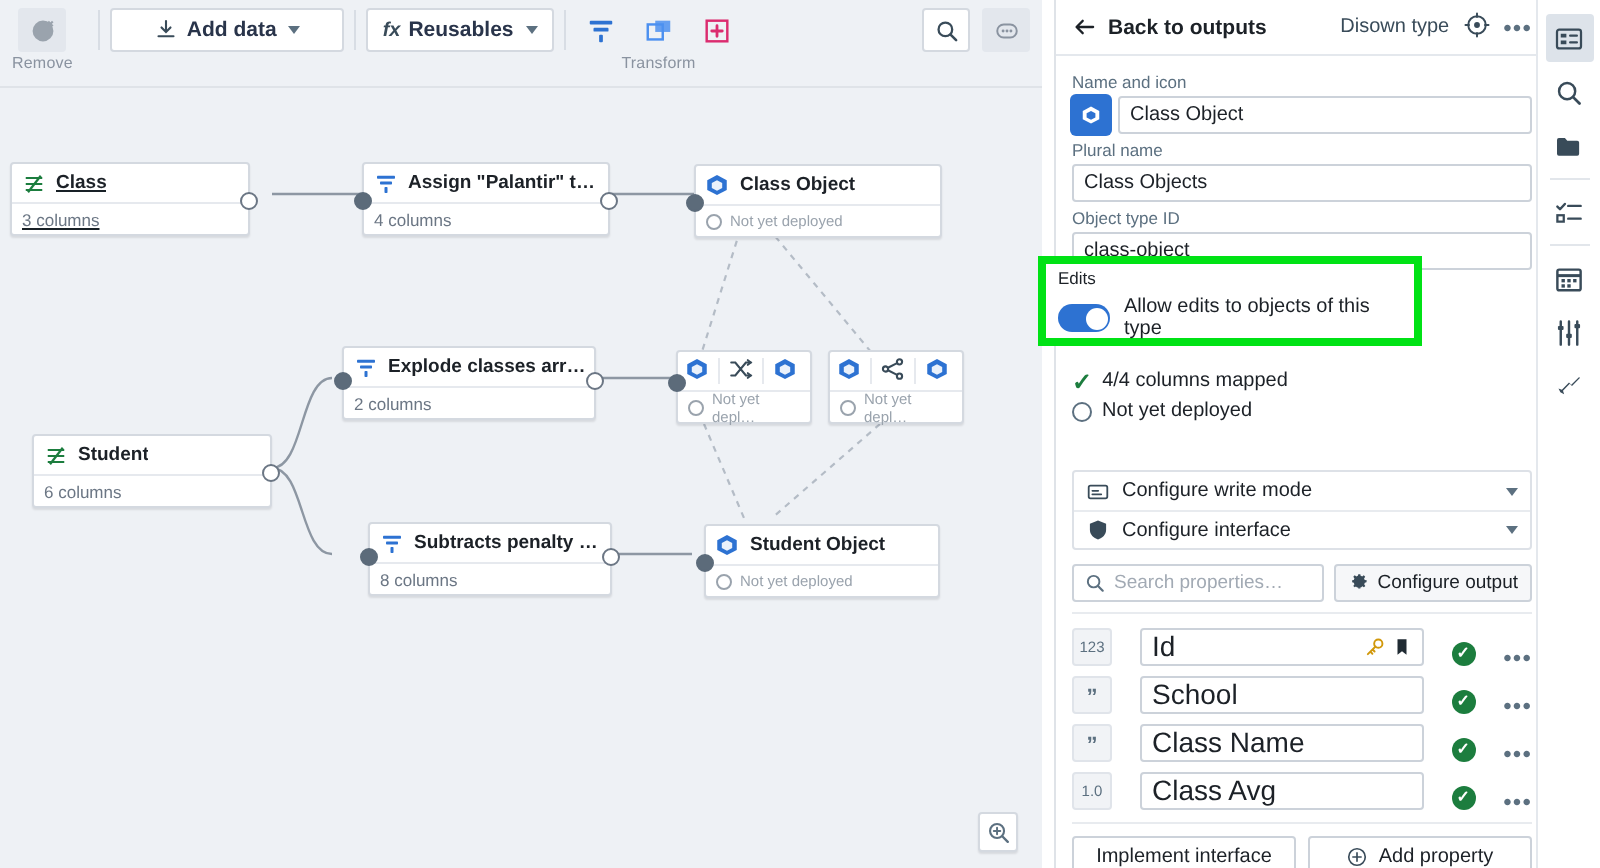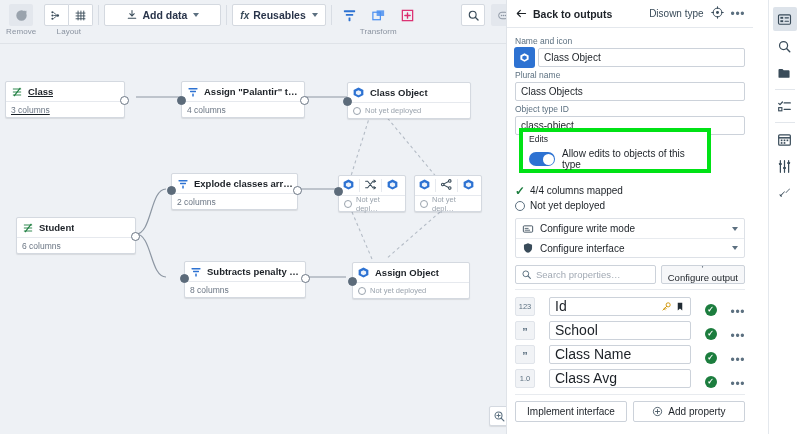--- a/index.html
+++ b/index.html
@@ -60,21 +60,21 @@
 
   svg.wires { position:absolute; left:0; top:0; width:521px; height:390px; pointer-events:none; }
 
   .linknode { position:absolute; background:#fff;border:1px solid #d4d9e0;border-radius:2px; box-shadow:0 1px 1px rgba(16,22,26,.10);}
   .linknode .row { display:flex; align-items:center; height:19px; padding:0 3px; gap:4px; }
   .linknode .sep { width:1px;height:13px;background:#e6e9ee; }
 
   .zoom-btn { position:absolute; right:12px; bottom:8px; width:20px;height:20px; background:#fff;border:1px solid #d4d9e0;border-radius:2px;display:flex;align-items:center;justify-content:center; box-shadow:0 1px 1px rgba(16,22,26,.1);}
 
   
-  .panel { position:absolute; left:506px; top:0; width:247px; height:434px; background:#fff; border-left:1px solid #dfe3e8; }
+  .panel { position:absolute; left:527px; top:0; width:247px; height:434px; background:#fff; border-left:1px solid #dfe3e8; }
   .panel-head { height:28px; display:flex; align-items:center; padding:0 8px; gap:6px; border-bottom:1px solid #e4e8ed; }
   .back { display:flex;align-items:center;gap:5px; font-size:10.5px; font-weight:700; color:#1c2127; }
   .head-right { margin-left:auto; display:flex; align-items:center; gap:7px; }
   .head-link { font-size:10px; color:#394b59; }
 
   .panel-body { padding:5px 8px 0 8px; }
   .field-label { font-size:8.5px; color:#5c7080; margin:3px 0 2px; }
   .inp { height:19px; border:1px solid #ccd2da; border-radius:2px; background:#fff; display:flex; align-items:center; padding:0 5px; font-size:10px; color:#1c2127; }
   .name-row { display:flex; gap:4px; align-items:center; }
   .icon-chip { width:19px;height:19px; background:#2d72d2; border-radius:2px; display:flex;align-items:center;justify-content:center; flex:0 0 19px; box-shadow:0 0 0 1px #2d72d2;}
@@ -85,28 +85,28 @@
   .hl-label { font-size:8.5px; color:#1c2127; }
   .toggle-row { display:flex; align-items:center; gap:7px; margin-top:4px; }
   .toggle { width:26px;height:14px;border-radius:7px;background:#2d72d2;position:relative; flex:0 0 26px;}
   .toggle::after { content:""; position:absolute; right:1.5px; top:1.5px; width:11px;height:11px;border-radius:50%;background:#fff; }
   .toggle-text { font-size:10px; color:#1c2127; }
 
   .status-line { display:flex; align-items:center; gap:5px; font-size:10px; color:#1c2127; height:15px; }
   .check { color:#1c7d3e; font-size:12px; font-weight:700; line-height:1; }
   .dot-o { width:10px;height:10px;border:1.4px solid #5c7080;border-radius:50%; flex:0 0 10px;}
 
-  .cfg-box { border:1px solid #dde1e7; border-radius:2px; margin-top:5px; }
+  .cfg-box { border:1px solid #dde1e7; border-radius:2px; margin-top:22px; }
   .cfg-row { height:19px; display:flex; align-items:center; padding:0 6px; gap:6px; font-size:10px; color:#1c2127; }
   .cfg-row + .cfg-row { border-top:1px solid #e8ebef; }
   .cfg-row .rcaret { margin-left:auto; }
 
   .search-row { display:flex; gap:5px; margin-top:7px; }
   .search-inp { flex:1; height:19px; border:1px solid #ccd2da; border-radius:2px; display:flex; align-items:center; gap:4px; padding:0 5px; font-size:9.5px; color:#a2aab4; }
-  .cfg-out { height:19px; border:1px solid #ccd2da; border-radius:2px; background:#f6f7f9; display:flex;align-items:center;gap:4px;padding:0 6px; font-size:9.5px; color:#1c2127; font-weight:400;flex-direction:column;}
+  .cfg-out { height:19px; border:1px solid #ccd2da; border-radius:2px; background:#f6f7f9; display:flex;align-items:center;gap:4px;padding:0 6px; font-size:9.5px; color:#1c2127; font-weight:400;}
 
   .prop-list { margin-top:5px; border-top:1px solid #e8ebef; border-bottom:1px solid #e8ebef; padding:4px 0; }
   .prop-row { display:flex; align-items:flex-end; gap:14px; padding:2.5px 0; }
   .type-chip { width:20px;height:19px;background:#f1f3f6;border:1px solid #e0e4ea;border-radius:2px;display:flex;align-items:center;justify-content:center;font-size:7.5px;color:#5c7080; flex:0 0 20px;}
   .type-chip.q { font-size:11px; font-weight:700; color:#5c7080; line-height:0.6; padding-top:4px;}
   .prop-name { flex:1; height:19px;border:1px solid #ccd2da;border-radius:2px;display:flex;align-items:center;padding:0 5px; font-size:14px; color:#1c2127; gap:3px;}
   .prop-name .nm { flex:1; }
   .ok { width:12px;height:12px;border-radius:50%;background:#1c7d3e;display:flex;align-items:center;justify-content:center;color:#fff;font-size:8px;font-weight:700; flex:0 0 12px;}
   .ell { color:#5c7080; font-size:12px; letter-spacing:.6px; line-height:8px; }
 
@@ -134,41 +134,20 @@
             <path d="M11.2 2.2 14 5" stroke="#9aa3ad" stroke-width="1.3" fill="none"></path>
             <path d="M14 2.2 11.2 5" stroke="#9aa3ad" stroke-width="1.3" fill="none"></path>
           </svg>
         </div>
       </div>
       <div class="tb-caption">Remove</div>
     </div>
 
     <div class="spacer-sm"></div>
 
-    <div class="tb-group">
-      <div class="tb-row tb-seg">
-        <div class="tb-btn">
-          <svg width="13" height="13" viewBox="0 0 16 16">
-            <circle cx="3" cy="4" r="1.3" fill="#394b59"></circle>
-              <circle cx="3" cy="8" r="1.3" fill="#394b59"></circle>
-              <circle cx="3" cy="12" r="1.3" fill="#394b59"></circle>
-            <circle cx="9.5" cy="8" r="1.6" fill="#394b59"></circle>
-            <path d="M4.3 4.3 8.2 7.4M4.3 11.7 8.2 8.6M4.3 8h3.6" stroke="#394b59" stroke-width="1" fill="none"></path>
-          </svg>
-        </div>
-        <div class="tb-btn">
-          <svg width="13" height="13" viewBox="0 0 16 16">
-            <g stroke="#394b59" stroke-width="1.1" fill="none">
-              <path d="M2 5h12M2 8.5h12M2 12h12M5 2v12M8.5 2v12M12 2v12"></path>
-            </g>
-          </svg>
-        </div>
-      </div>
-      <div class="tb-caption">Layout</div>
-    </div>
 
     <div class="tb-sep"></div>
 
     <div class="tb-group">
       <div class="tb-row">
         <div class="tb-btn" style="padding:0 21px;">
           <svg width="12" height="12" viewBox="0 0 16 16">
             <path d="M8 2v7M5 6.3 8 9.4l3-3.1" stroke="#394b59" stroke-width="1.4" fill="none" stroke-linecap="round"></path>
             <path d="M3 12.2h10" stroke="#394b59" stroke-width="1.4" stroke-linecap="round"></path>
           </svg>
@@ -376,21 +355,21 @@
     </div>
 
     <div class="node" style="left:352px; top:218px; width:118px;">
       <div class="node-head">
         <span class="glyph">
           <svg width="13" height="13" viewBox="0 0 16 16">
               <path d="M8 1.8 14 5v6L8 14.2 2 11V5z" fill="#2d72d2"></path>
               <path d="M8 5.1 11.2 6.7v3.2L8 11.5 4.8 9.9V6.7z" fill="#fff" opacity=".9"></path>
             </svg>
         </span>
-        <span class="node-title">Assign Object</span>
+        <span class="node-title">Student Object</span>
       </div>
       <div class="node-sub status">
         <span class="ring"></span>
         <span>Not yet deployed</span>
       </div>
       <div class="port in" style="left:-5px; top:14px;"></div>
     </div>
 
     <div class="linknode" style="left:338px; top:131px; width:68px;">
       <div class="row">

